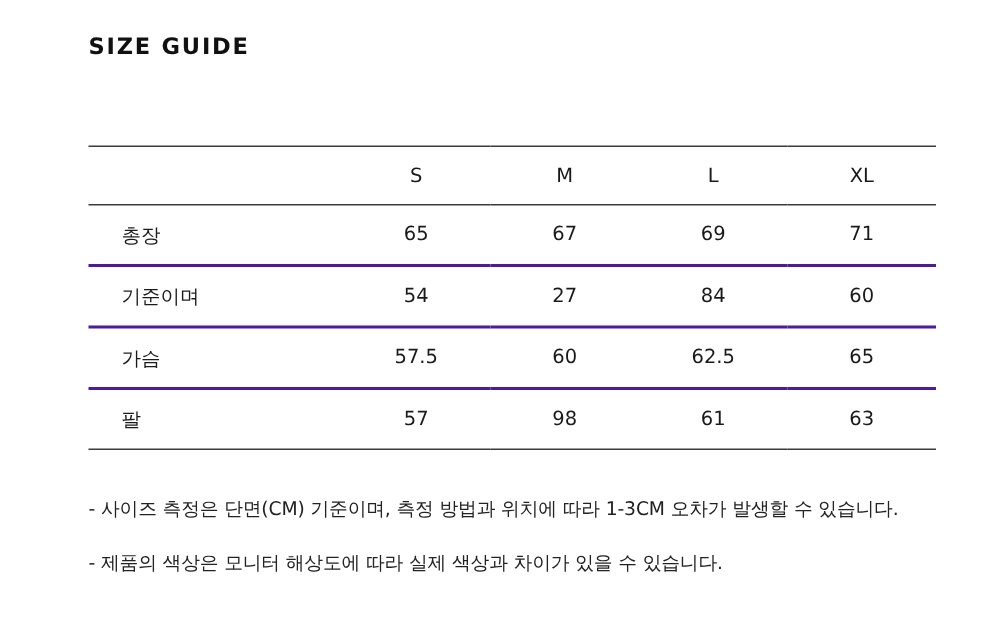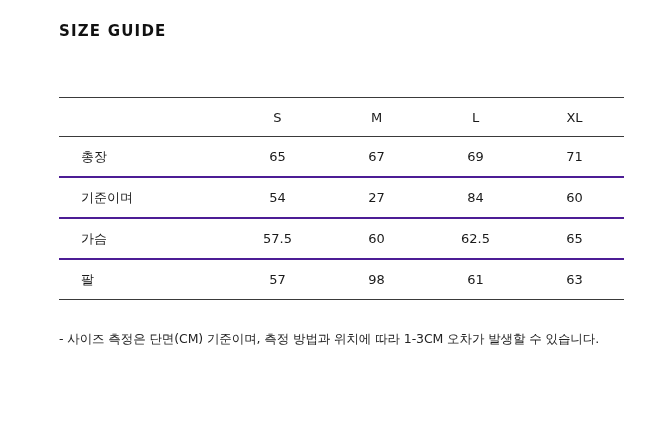--- a/index.html
+++ b/index.html
@@ -125,15 +125,16 @@
         <td class="col-val">57</td>
         <td class="col-val">98</td>
         <td class="col-val">61</td>
         <td class="col-val">63</td>
       </tr>
     </tbody>
   </table>
 
   <div class="notes">
     <div class="note-line">- 사이즈 측정은 단면(CM) 기준이며, 측정 방법과 위치에 따라 1-3CM 오차가 발생할 수 있습니다.</div>
+    <div class="note-line">- 제품의 색상은 모니터 해상도에 따라 실제 색상과 차이가 있을 수 있습니다.</div>
   </div>
 
 </div>
 
 </body></html>

